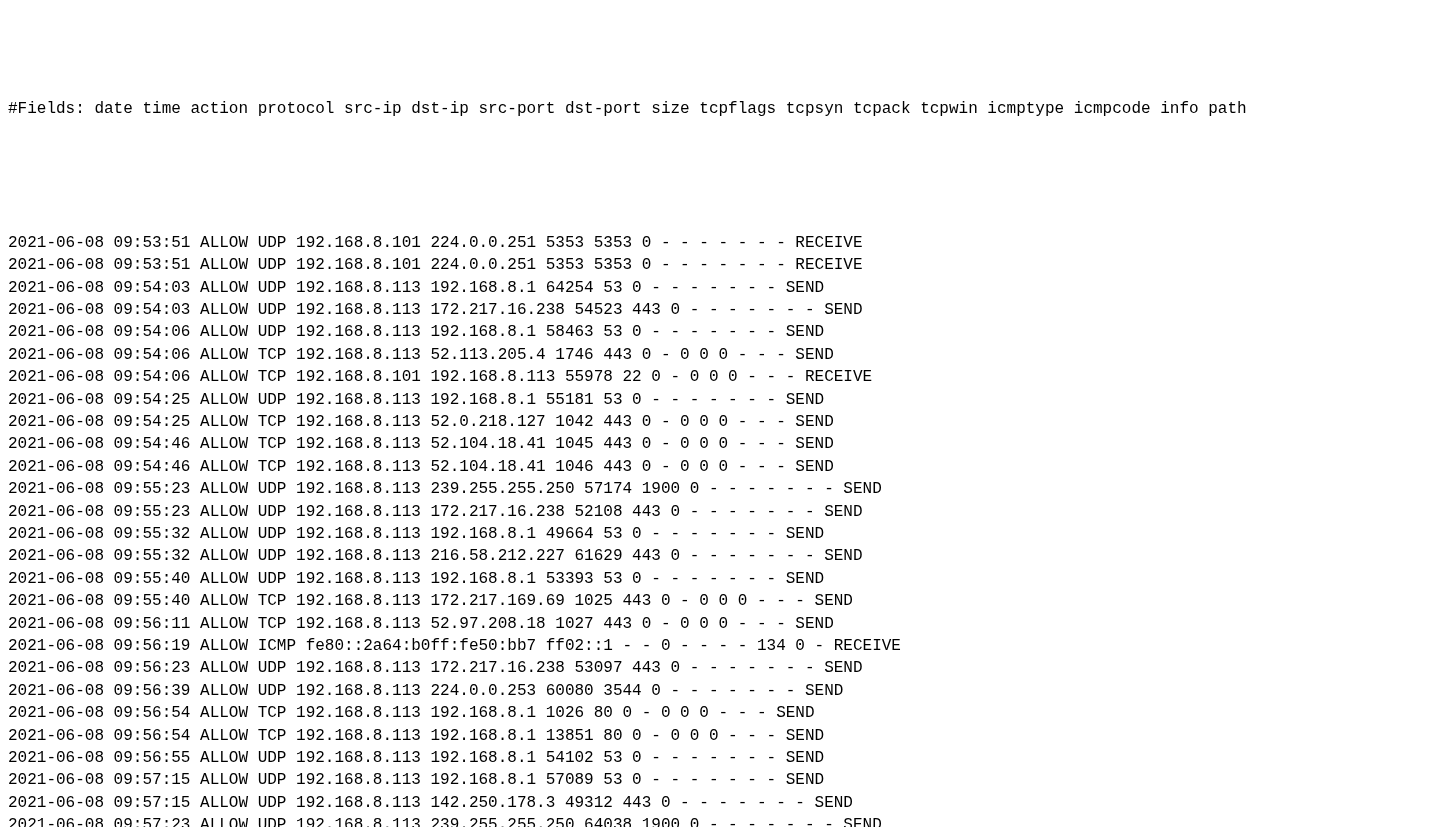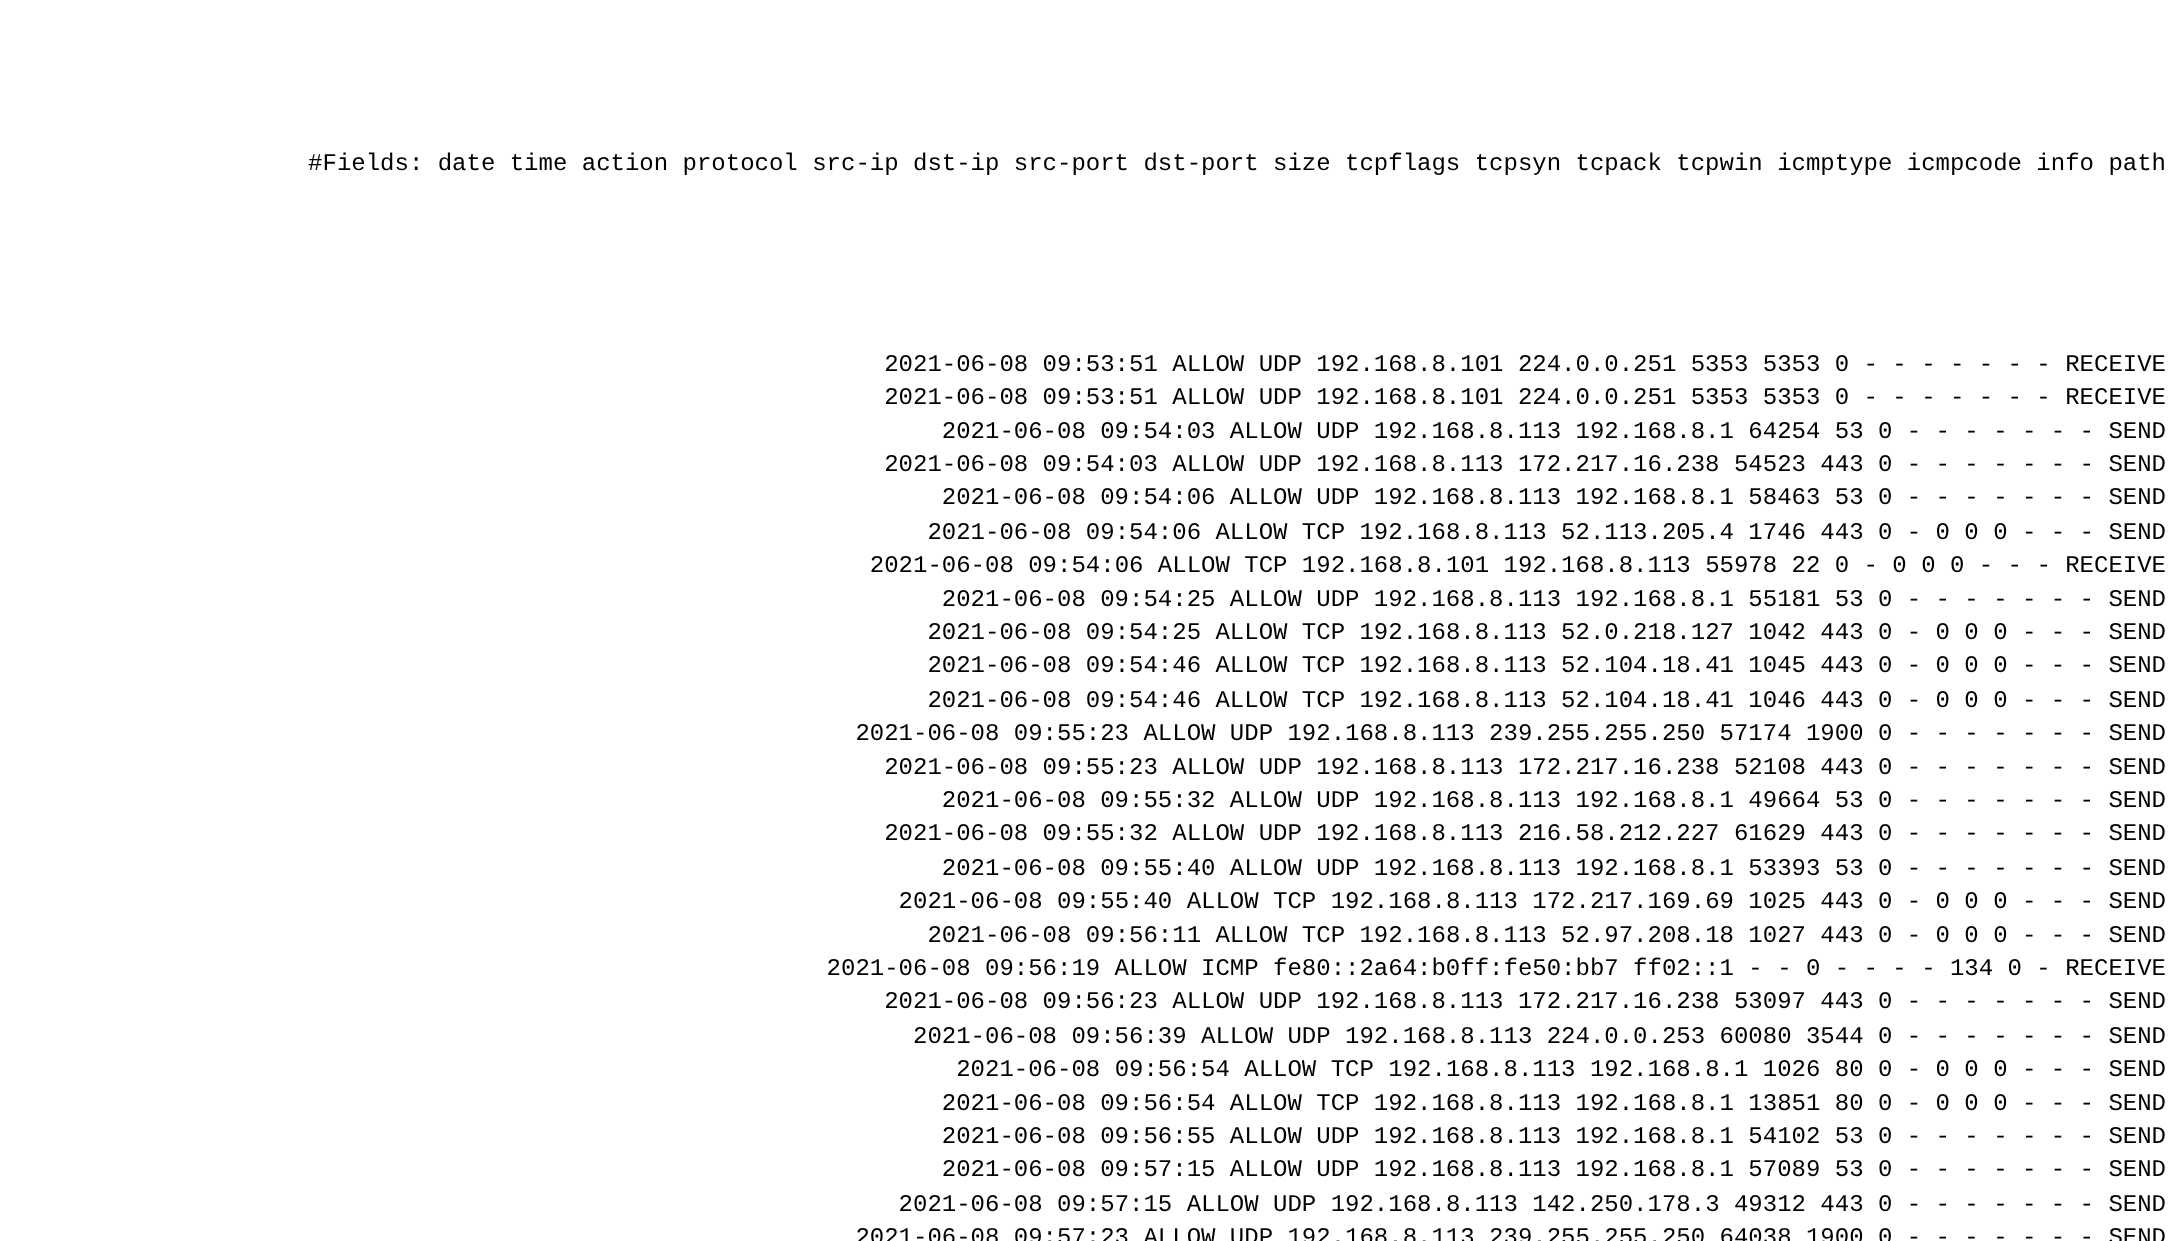--- a/index.html
+++ b/index.html
@@ -7,21 +7,20 @@
       font-size: 16px;
       line-height: 1.4;
       color: #000;
       background: #fff;
       margin: 0;
       padding: 8px;
       white-space: pre;
     }
     .log-line {
       display: block;
-      text-align: right;
     }
     .blank-line {
       display: block;
       height: 1.4em;
     }
   </style>
 </head>
 <body>
 
 

